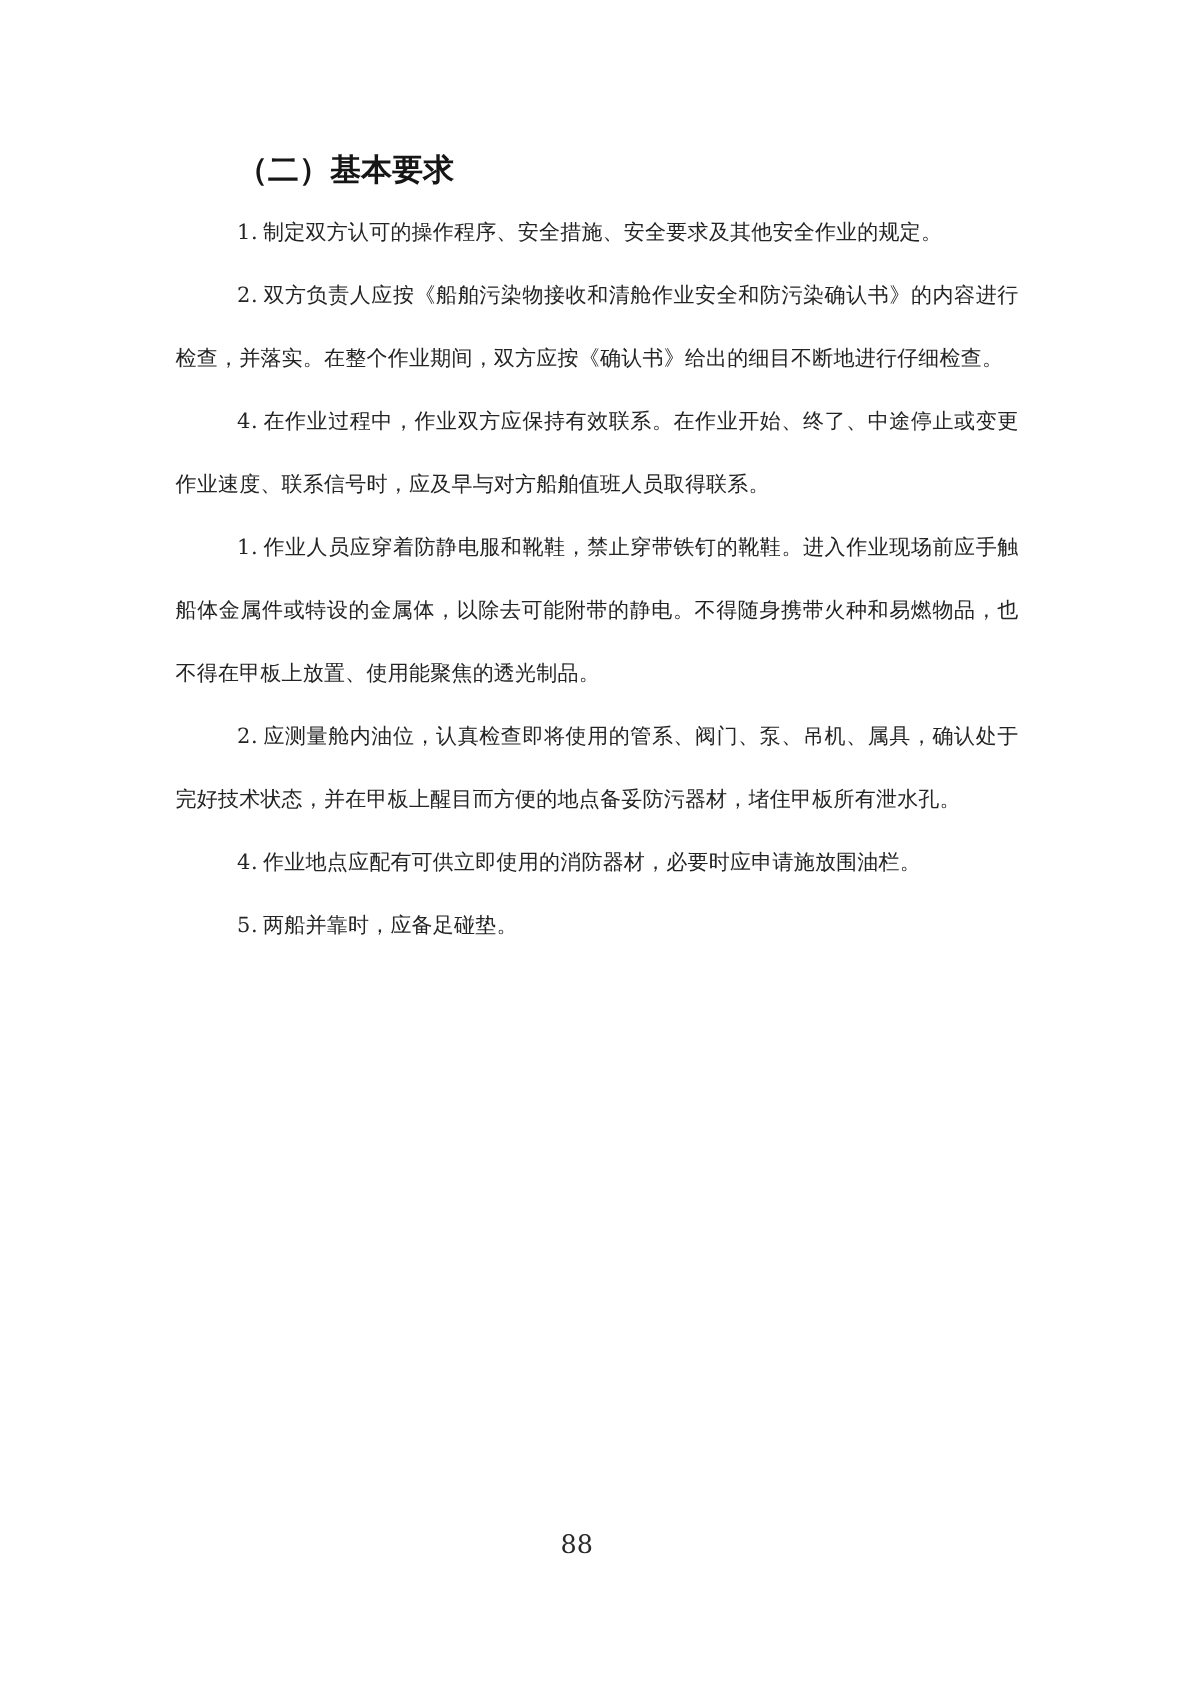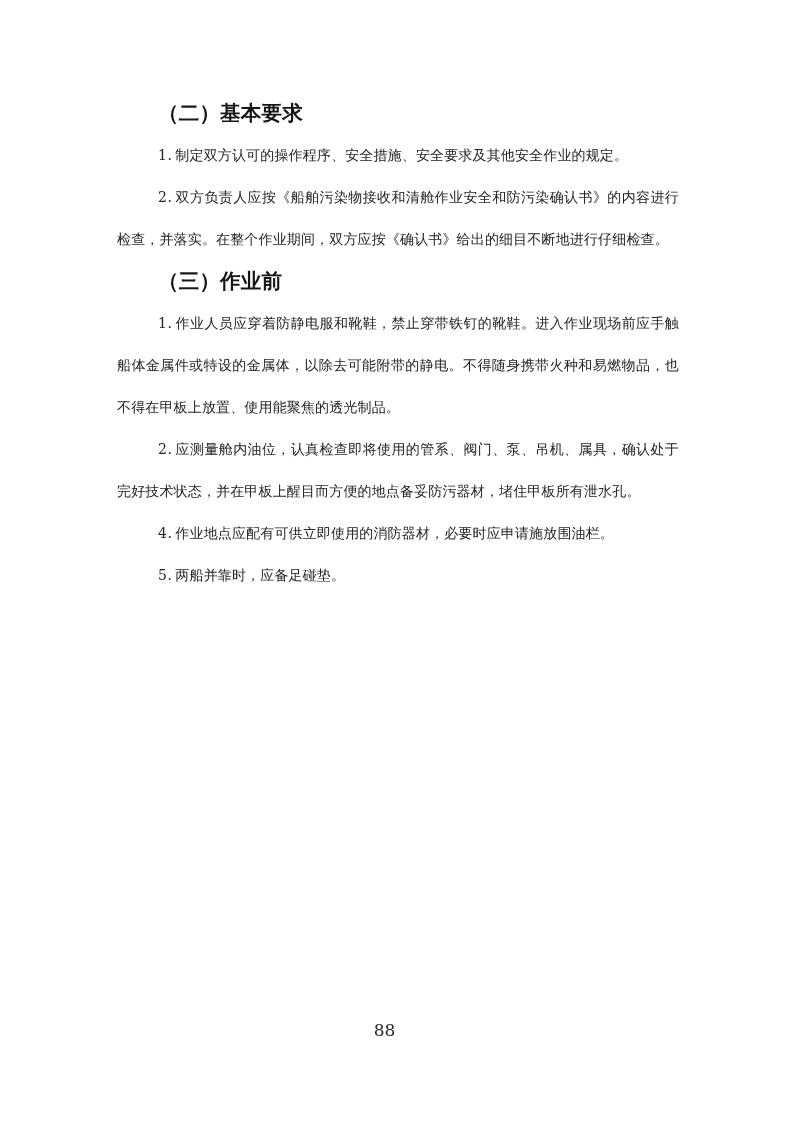--- a/index.html
+++ b/index.html
@@ -92,22 +92,22 @@
 
   <div class="text-column">
 
     <h2 class="section-heading">（二）基本要求</h2>
 
     <p class="para"><span class="marker">1.</span><span>制定双方认可的操作程序、安全措施、安全要求及其他安全作业的规定。</span></p>
 
     <p class="para"><span class="marker">2.</span><span>双方负责人应按《船舶污染物接收和清舱作业安全和防污染确认书》的内容进行检查，并落实。在整个作业期间，双方应按《确认书》给出的细目不断地进行仔细检查。</span></p>
 
 
+    <p class="para"><span class="marker">4.</span><span>在作业过程中，作业双方应保持有效联系。在作业开始、终了、中途停止或变更作业速度、联系信号时，应及早与对方船舶值班人员取得联系。</span></p>
 
-    <h2 class="section-heading">（三）作业前</h2>
 
     <p class="para"><span class="marker">1.</span><span>作业人员应穿着防静电服和靴鞋，禁止穿带铁钉的靴鞋。进入作业现场前应手触船体金属件或特设的金属体，以除去可能附带的静电。不得随身携带火种和易燃物品，也不得在甲板上放置、使用能聚焦的透光制品。</span></p>
 
     <p class="para"><span class="marker">2.</span><span>应测量舱内油位，认真检查即将使用的管系、阀门、泵、吊机、属具，确认处于完好技术状态，并在甲板上醒目而方便的地点备妥防污器材，堵住甲板所有泄水孔。</span></p>
 
 
     <p class="para"><span class="marker">4.</span><span>作业地点应配有可供立即使用的消防器材，必要时应申请施放围油栏。</span></p>
 
     <p class="para"><span class="marker">5.</span><span>两船并靠时，应备足碰垫。</span></p>
 

